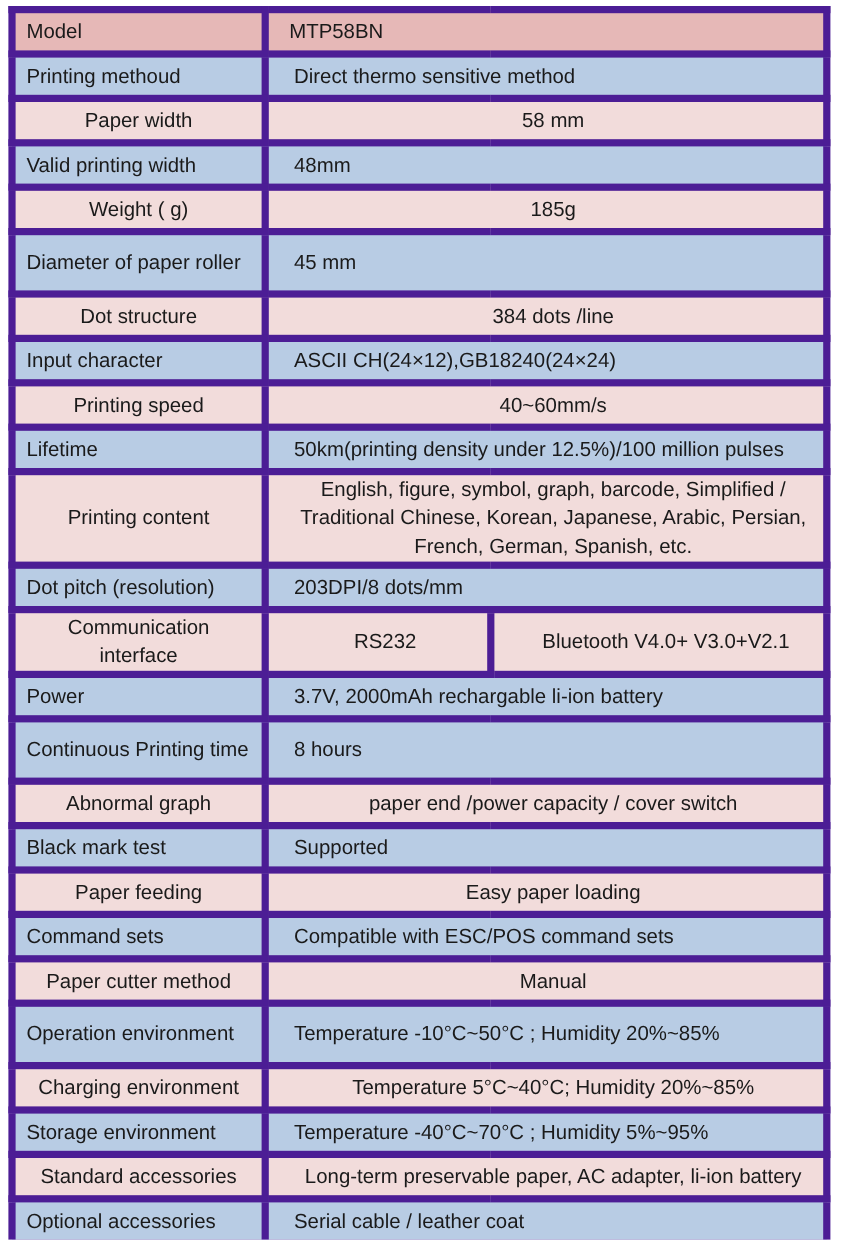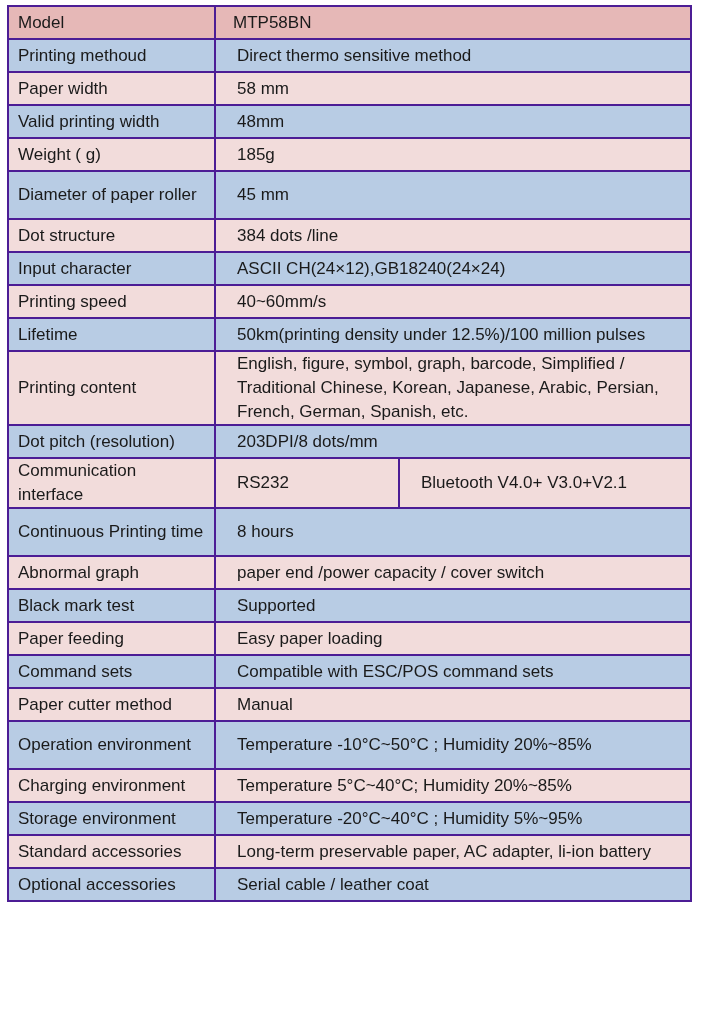--- a/index.html
+++ b/index.html
@@ -5,31 +5,31 @@
     html, body { margin: 0; padding: 0; background: #ffffff; }
     body { width: 712px; height: 1033px; position: relative; overflow: hidden; }
     .spec-table {
       position: absolute; left: 7px; top: 5px; width: 685px;
       border-collapse: collapse;
       font-family: "Liberation Sans", sans-serif;
       font-size: 17px; color: #1a1a1a;
       border: 2px solid #000;
     }
     .spec-table td {
-      border: 2px solid #4c1d95;
+      border: 6px solid #4c1d95;
       padding: 0 9px;
       vertical-align: middle;
       line-height: 24px;
     }
     .spec-table td.label { width: 187px; }
     .spec-table td.value { padding-left: 21px; }
     tr.header td { background: #e6b8b7; height: 31px; }
     tr.header td.value { padding-left: 17px; }
     tr.blue td { background: #b8cce4; }
-    tr.pink td { background: #f2dcdb; }
+    tr.pink td { background: #f2dcdb; text-align: center; }
     tr.h1 td { height: 31px; }
     tr.h2 td { height: 46px; }
     tr.h3 td { height: 71px; }
     td.iface-b { padding-left: 30px; margin-left: 46px; }
   </style>
 </head>
 <body>
 
 <table class="spec-table">
   <tbody>
@@ -79,20 +79,24 @@
     </tr>
     <tr class="blue h1">
       <td class="label">Dot pitch (resolution)</td>
       <td class="value" colspan="2">203DPI/8 dots/mm</td>
     </tr>
     <tr class="pink h2">
       <td class="label">Communication interface</td>
       <td class="value" style="width:152px;">RS232</td>
       <td class="value iface-b">Bluetooth V4.0+ V3.0+V2.1</td>
     </tr>
+    <tr class="blue h1">
+      <td class="label">Power</td>
+      <td class="value" colspan="2">3.7V, 2000mAh  rechargable li-ion battery</td>
+    </tr>
     <tr class="blue h2">
       <td class="label">Continuous Printing time</td>
       <td class="value" colspan="2">8 hours</td>
     </tr>
     <tr class="pink h1">
       <td class="label">Abnormal graph</td>
       <td class="value" colspan="2">paper end /power capacity / cover switch</td>
     </tr>
     <tr class="blue h1">
       <td class="label">Black mark test</td>
@@ -113,21 +117,21 @@
     <tr class="blue h2">
       <td class="label">Operation environment</td>
       <td class="value" colspan="2">Temperature -10°C~50°C ; Humidity 20%~85%</td>
     </tr>
     <tr class="pink h1">
       <td class="label">Charging environment</td>
       <td class="value" colspan="2">Temperature 5°C~40°C; Humidity 20%~85%</td>
     </tr>
     <tr class="blue h1">
       <td class="label">Storage environment</td>
-      <td class="value" colspan="2">Temperature -20°C~40°C ; Humidity 5%~95%</td>
+      <td class="value" colspan="2">Temperature -40°C~70°C ; Humidity 5%~95%</td>
     </tr>
     <tr class="pink h1">
       <td class="label">Standard accessories</td>
       <td class="value" colspan="2">Long-term preservable paper, AC adapter, li-ion battery</td>
     </tr>
     <tr class="blue h1">
       <td class="label">Optional accessories</td>
       <td class="value" colspan="2">Serial cable / leather coat</td>
     </tr>
   </tbody>

